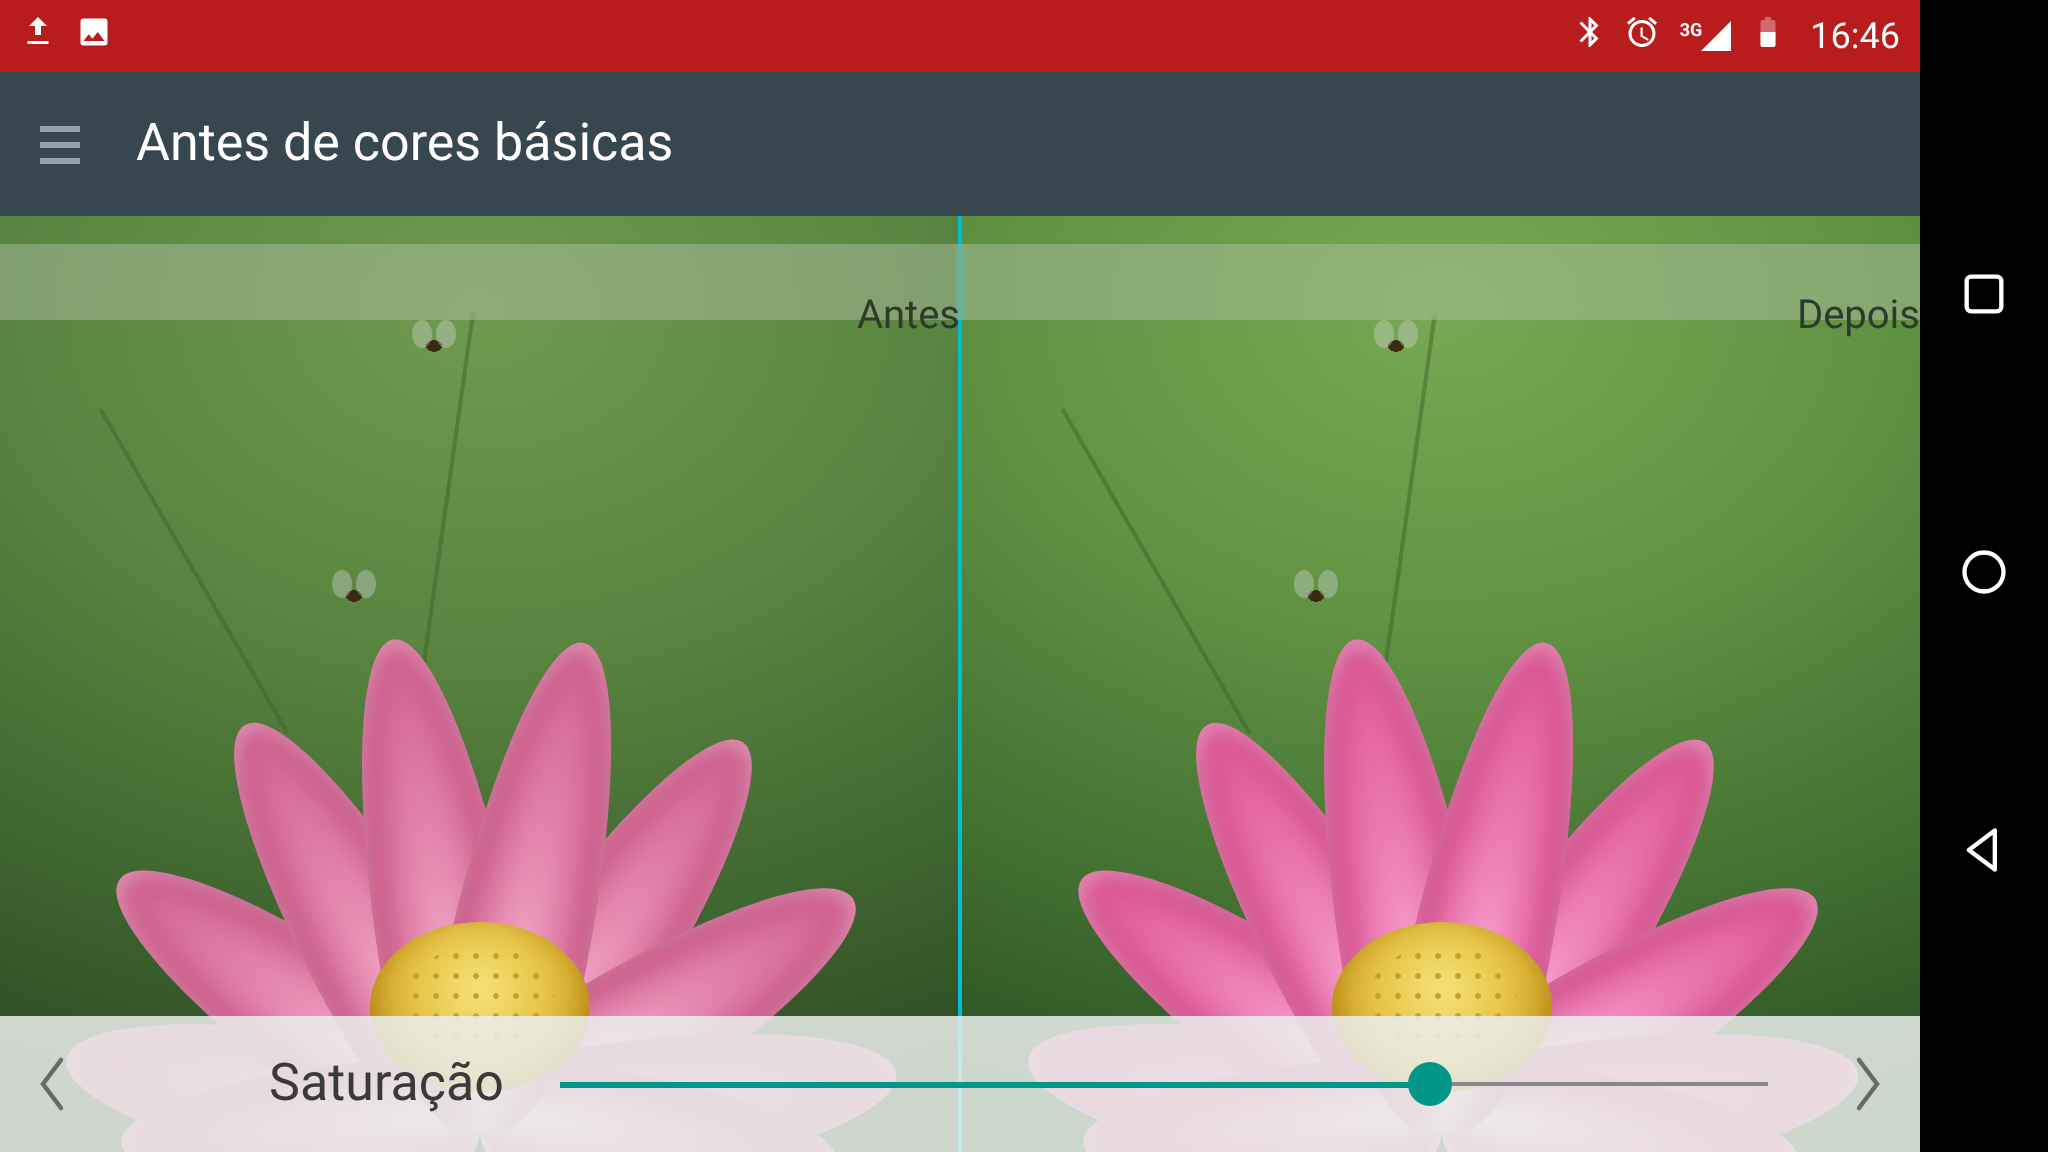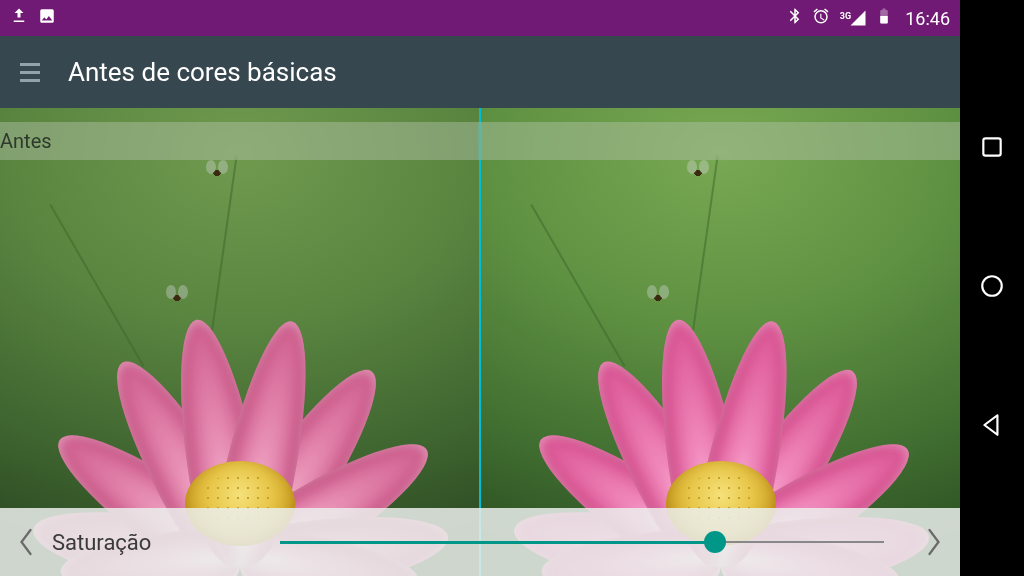--- a/index.html
+++ b/index.html
@@ -5,21 +5,21 @@
     * { margin: 0; padding: 0; box-sizing: border-box; }
     html, body { width: 1024px; height: 576px; overflow: hidden; font-family: Roboto, Arial, sans-serif; }
     body { display: flex; background: #000; }
 
     .screen { width: 960px; height: 576px; display: flex; flex-direction: column; background: #000; position: relative; }
     .navbar { width: 64px; height: 576px; background: #000; display: flex; flex-direction: column; align-items: center; justify-content: space-around; padding: 80px 0; }
     .navbar svg { width: 26px; height: 26px; }
 
     .status-bar {
       height: 36px; width: 100%;
-      background: #701a75;
+      background: #b91c1c;
       display: flex; align-items: center; justify-content: space-between;
       padding: 0 10px;
       color: #fff; font-size: 16px;
     }
     .status-left, .status-right { display: flex; align-items: center; gap: 10px; }
     .status-right { gap: 8px; }
     .status-bar svg { width: 18px; height: 18px; }
     .time { font-size: 18px; font-weight: 400; margin-left: 4px; }
     .data-label { font-size: 9px; font-weight: bold; position: relative; top: -6px; left: 2px; }
 
@@ -95,31 +95,31 @@
     .pane.after .leaf-bg {
       background: radial-gradient(ellipse 120% 90% at 50% 10%, #78a852 0%, #5f9142 40%, #416f31 75%, #2c5022 100%);
     }
 
     .label-strip {
       position: absolute; top: 14px; left: 0; right: 0; height: 38px;
       display: flex; z-index: 30;
       background: rgba(180,195,170,0.45);
       backdrop-filter: blur(1px);
     }
-    .label-strip .lbl { flex:1; text-align:left; line-height:38px; font-size:20px; color:#2e3a2a; }
+    .label-strip .lbl { flex:1; text-align:right; line-height:38px; font-size:20px; color:#2e3a2a;margin-top:16px; }
 
     .bottom-bar {
       position: absolute; bottom: 0; left: 0; right: 0; height: 68px;
       background: rgba(235,238,236,0.85);
       display: flex; align-items: center; padding: 0 8px; gap: 8px;
       z-index: 40;
     }
     .chev { width: 36px; height: 48px; display:flex; align-items:center; justify-content:center; cursor:pointer; }
     .chev svg { width: 18px; height: 30px; }
-    .param-label { font-size: 22px; color: #3a3a3a; min-width: 200px; text-align:left; }
+    .param-label { font-size: 26px; color: #3a3a3a; min-width: 200px; text-align:right; }
     .slider-wrap { flex: 1; position: relative; height: 40px; display:flex; align-items:center; margin: 0 24px 0 20px; }
     .track { position:absolute; left:0; right:0; height:2px; background:#888; }
     .track-fill { position:absolute; left:0; height:3px; background:#009688; }
     .thumb { position:absolute; width:22px; height:22px; background:#009688; border-radius:50%; transform:translate(-50%,-50%); top:50%; cursor:pointer; }
   </style>
 </head>
 <body>
 
 <div class="screen">
 
@@ -212,20 +212,21 @@
           <div class="petal" style="transform:translateX(-50%) rotate(82deg);height:210px;"></div>
           <div class="petal" style="transform:translateX(-50%) rotate(-95deg);height:180px;width:60px;bottom:90px;"></div>
           <div class="petal" style="transform:translateX(-50%) rotate(98deg);height:180px;width:60px;bottom:90px;"></div>
           <div class="center"></div>
         </div>
       </div>
     </div>
 
     <div class="label-strip">
       <div class="lbl">Antes</div>
+      <div class="lbl">Depois</div>
     </div>
 
     <div class="bottom-bar">
       <div class="chev">
         <svg viewBox="0 0 24 40">
             <path d="M18 4 L6 20 L18 36" stroke="#6a6a6a" stroke-width="3" fill="none" stroke-linecap="round"></path>
           </svg>
       </div>
       <div class="param-label">Saturação</div>
       <div class="slider-wrap">

